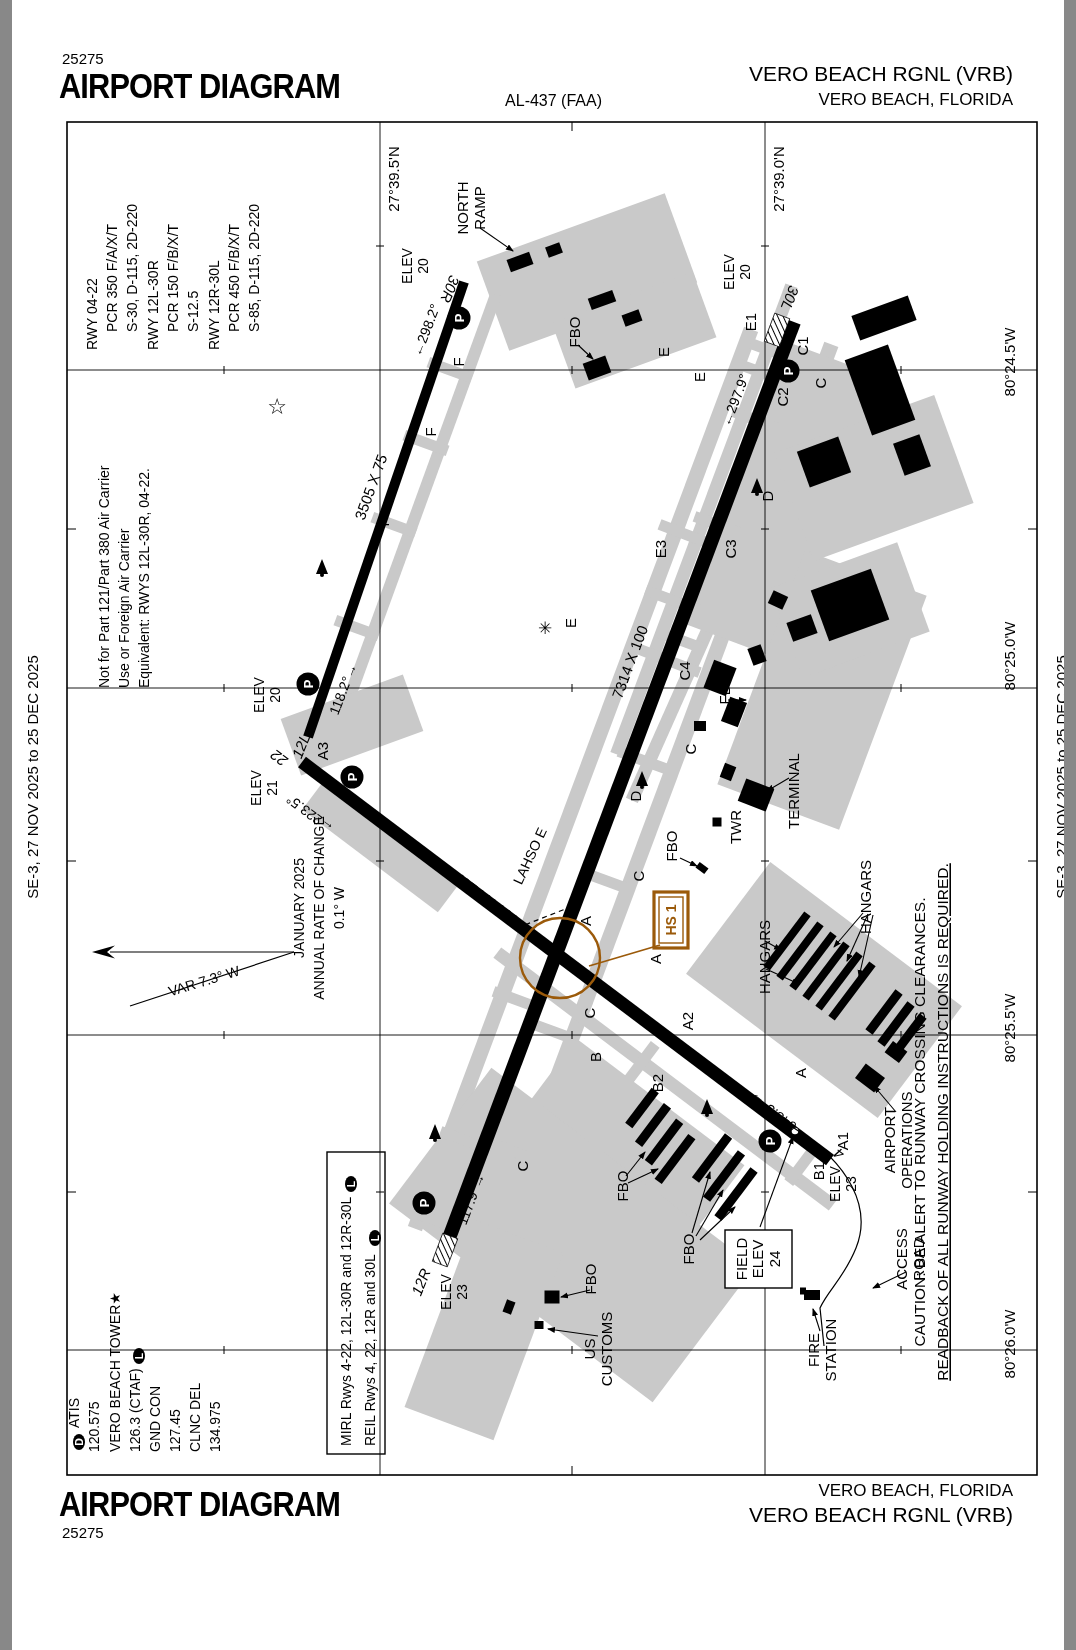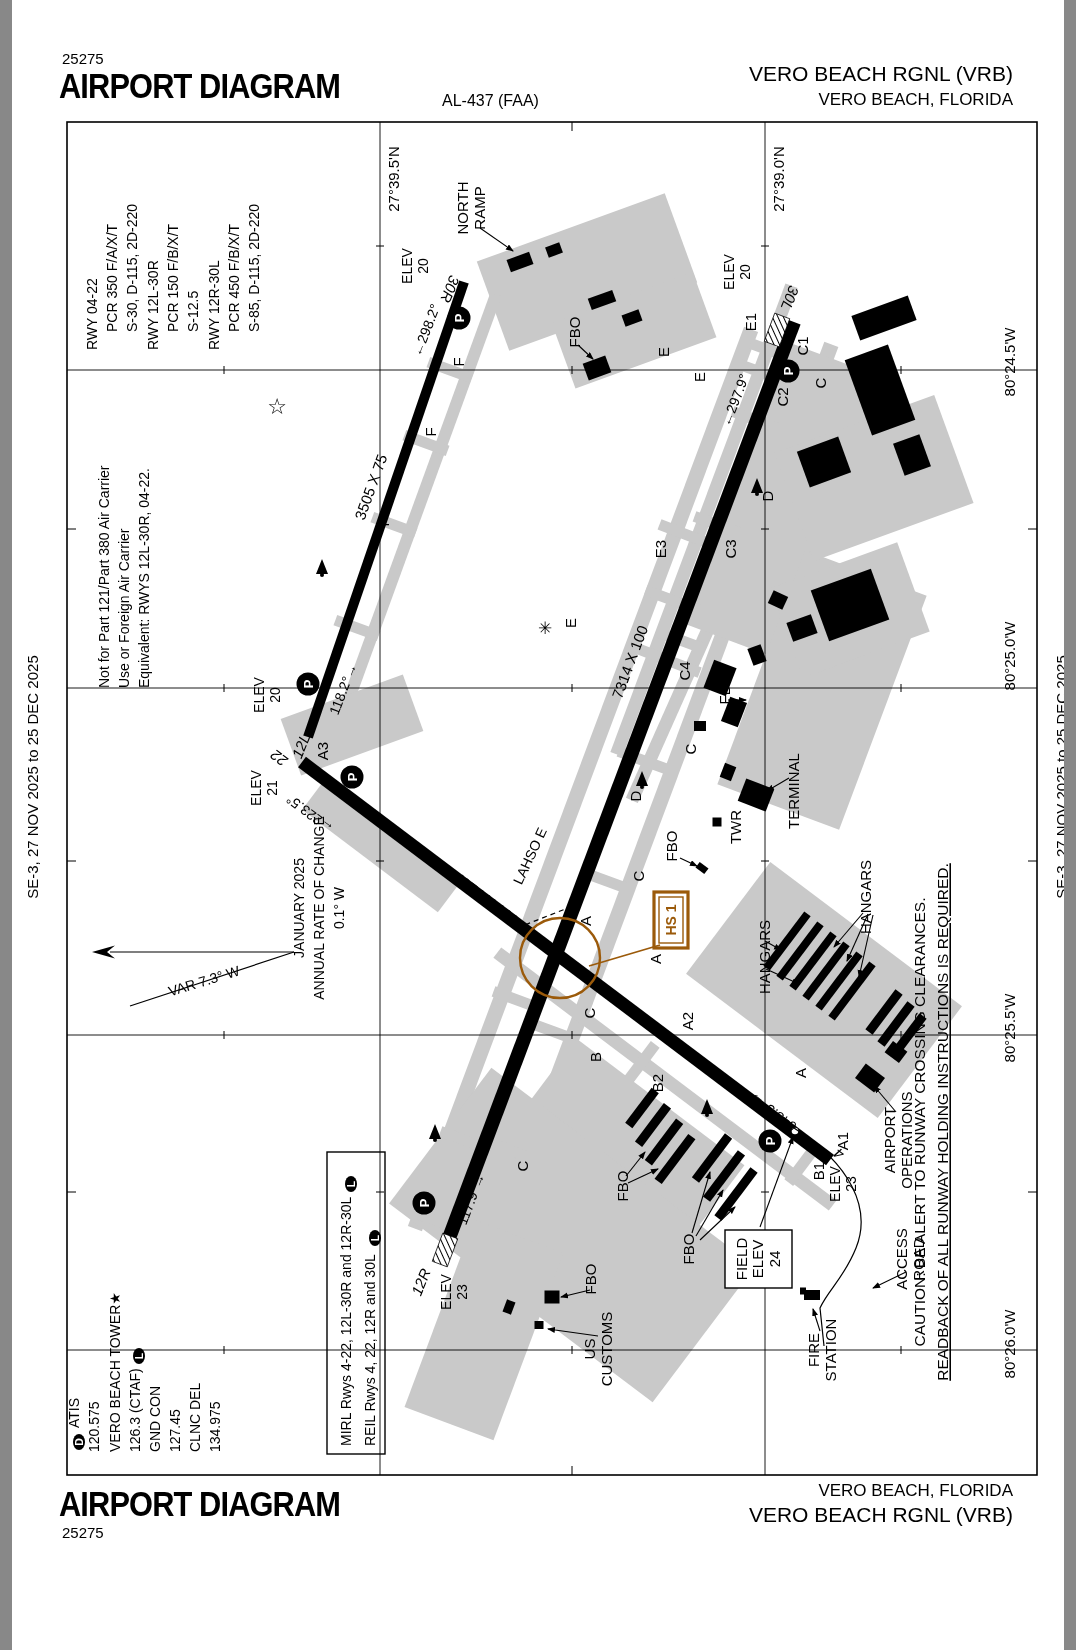--- a/index.html
+++ b/index.html
@@ -2,21 +2,21 @@
 <html><head>
 <meta charset="utf-8">
 <style>
   html,body{margin:0;padding:0;background:#888;}
   .page{position:relative;width:1052px;height:1650px;background:#fff;
         font-family:"Liberation Sans",sans-serif;color:#000000;overflow:hidden;margin:0 auto;}
   .abs{position:absolute;white-space:nowrap;}
   .hdr-num{left:50px;top:50px;font-size:15px;}
   .hdr-title{left:47px;top:66px;font-size:35px;font-weight:bold;letter-spacing:-1px;
              transform:scaleX(.88);transform-origin:0 0;}
-  .hdr-al{left:430px;top:92px;font-size:16px;width:160px;text-align:left;}
+  .hdr-al{left:430px;top:92px;font-size:16px;width:160px;text-align:right;}
   .hdr-apt{right:51px;top:62px;font-size:21px;}
   .hdr-city{right:51px;top:90px;font-size:17px;}
   .ftr-city{right:51px;top:1481px;font-size:17px;}
   .ftr-apt{right:51px;top:1503px;font-size:21px;}
   .ftr-title{left:47px;top:1484px;font-size:35px;font-weight:bold;letter-spacing:-1px;
              transform:scaleX(.88);transform-origin:0 0;}
   .ftr-num{left:50px;top:1524px;font-size:15px;}
   .edition{font-size:15px;transform:translate(-50%,-50%) rotate(-90deg);}
   svg{position:absolute;left:0;top:0;}
 </style>

